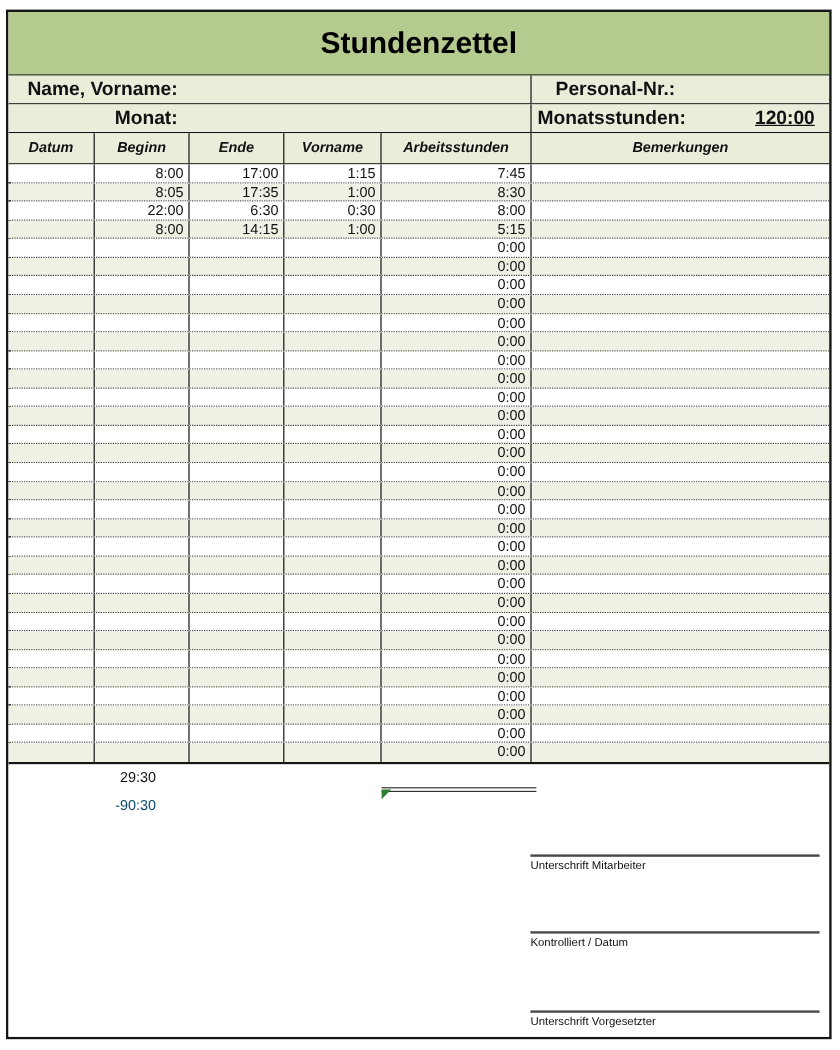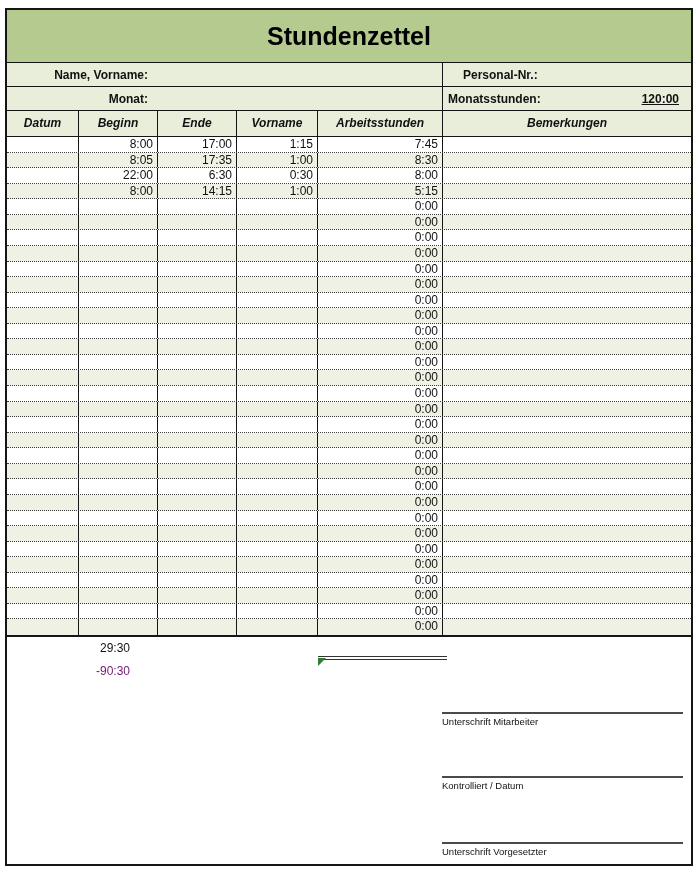--- a/index.html
+++ b/index.html
@@ -16,21 +16,21 @@
   .title-bar{
     height:53px;background:#b5ca8e;border-bottom:1px solid #151515;
     box-sizing:border-box;text-align:center;
   }
   .title-bar h1{
     margin:0;font-size:25px;font-weight:bold;line-height:52px;color:#000;
   }
   
   .info-row{
     height:24px;box-sizing:border-box;border-bottom:1px solid #151515;
-    display:flex;background:#e9eedb;font-size:12px;
+    display:flex;background:#e9eedb;font-size:16px;
   }
   .info-left{
     width:436px;box-sizing:border-box;border-right:1px solid #151515;
     display:flex;align-items:center;
   }
   .info-right{flex:1;display:flex;align-items:center;}
   .info-label{display:inline-block;width:141px;text-align:right;font-weight:bold;}
   .fill{flex:1;height:100%;}
   .plabel{font-weight:bold;padding-left:20px;}
   .mslabel{font-weight:bold;padding-left:5px;}
@@ -65,21 +65,21 @@
   .col4{width:125px;}
   .col5{flex:1;}
   
   .bottom{position:relative;height:229px;background:#fff;font-size:12px;}
   .sum-row{position:absolute;left:0;width:434px;display:flex;}
   .sum-row .slabel{width:311px;text-align:right;}
   .sum-row .svalue{width:123px;text-align:right;}
   .sum-row1{top:4px;}
   .sum-row1 .slabel{font-weight:bold;}
   .sum-row2{top:27px;}
-  .sum-row2 .svalue{color:#701a75;}
+  .sum-row2 .svalue{color:#0c4a6e;}
   .dbl-line{
     position:absolute;left:311px;top:19px;width:129px;height:2px;
     border-top:1px solid #333;border-bottom:1px solid #333;
   }
   .comment-tri{
     position:absolute;left:311px;top:21px;width:0;height:0;
     border-left:8px solid #2e7d32;border-bottom:8px solid transparent;
   }
   
   .signature-block{position:absolute;left:435px;top:0;width:241px;}

